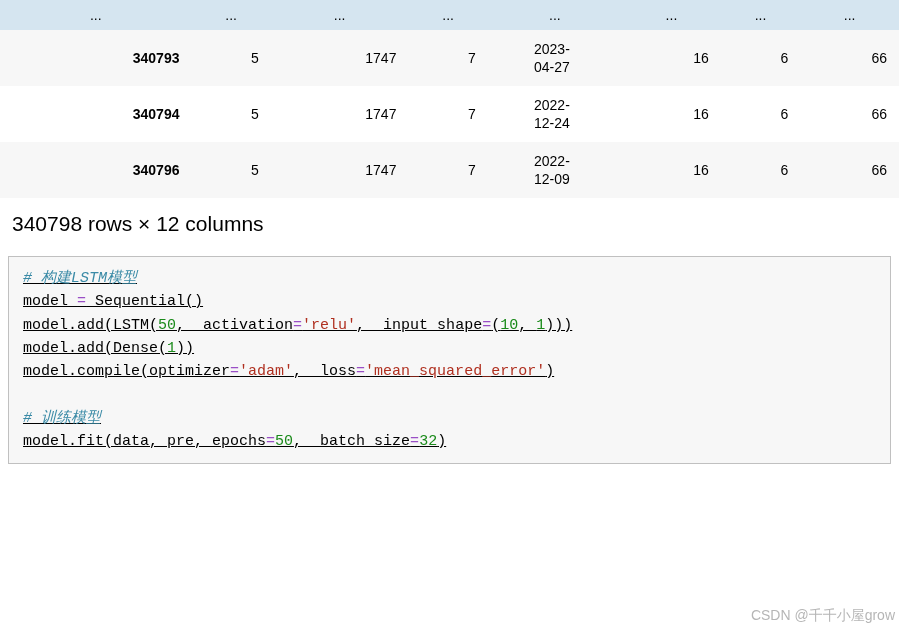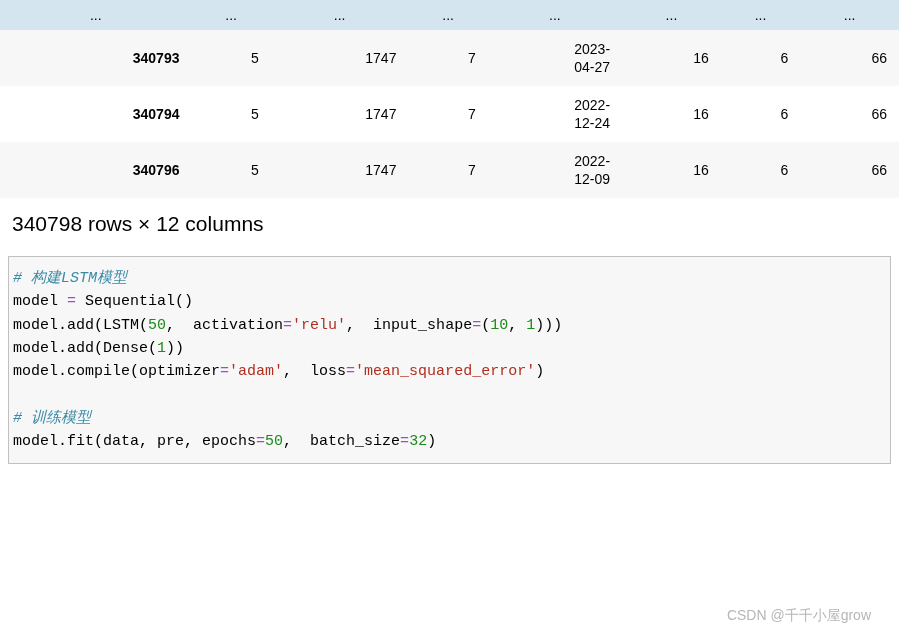--- a/index.html
+++ b/index.html
@@ -40,56 +40,57 @@
       text-align: right;
       vertical-align: middle;
       color: #000000;
     }
     .dataframe td.index-col {
       font-weight: bold;
       text-align: right;
       padding-left: 18px;
     }
     .dataframe td.date-col {
-      text-align: right;
+      text-align: center;
       padding-left: 6px;
       line-height: 1.3;
     }
     .summary {
       padding: 14px 12px 16px 12px;
       color: #000000;
       font-size: 21px;
     }
     .code-cell {
       margin: 4px 8px 8px 8px;
       border: 1px solid #c0c0c0;
       background: #f7f7f7;
-      padding: 10px 4px;
+      padding: 10px 14px;
       font-family: "Courier New", Consolas, monospace;
       font-size: 15px;
       line-height: 1.55;
       white-space: pre;
       color: #000000;
+      text-decoration: underline;
     }
     .tok-comment {
       color: #3a8aa6;
       font-style: italic;
     }
     .tok-op {
       color: #9a4fc6;
     }
     .tok-num {
       color: #1a8a1a;
     }
     .tok-str {
       color: #b03020;
     }
     .watermark {
       position: fixed;
-      right: 28px;
+      right: 4px;
       bottom: 10px;
       color: rgba(120,120,120,0.55);
       font-size: 14px;
       pointer-events: none;
     }
   </style>
 </head>
 <body>
 
 <table class="dataframe">

